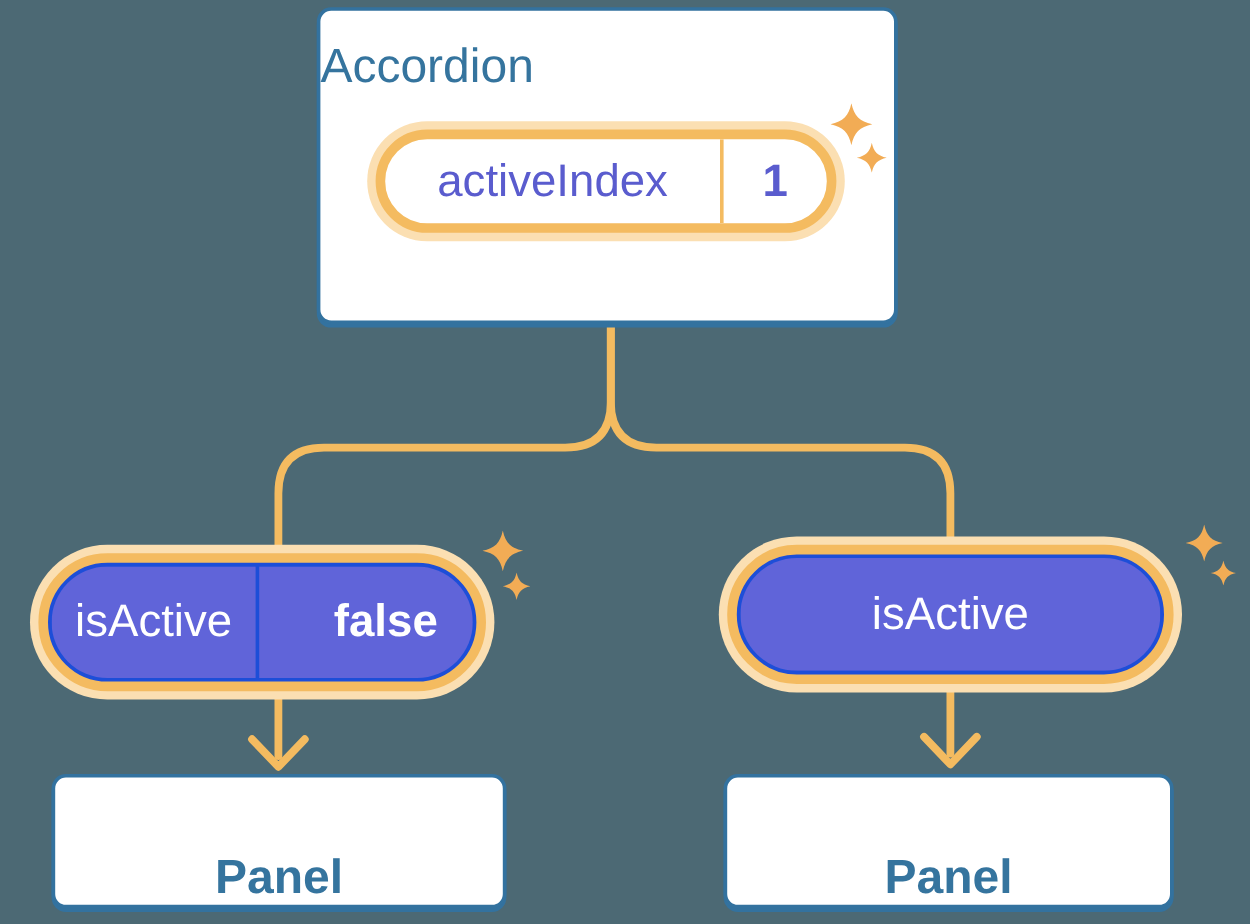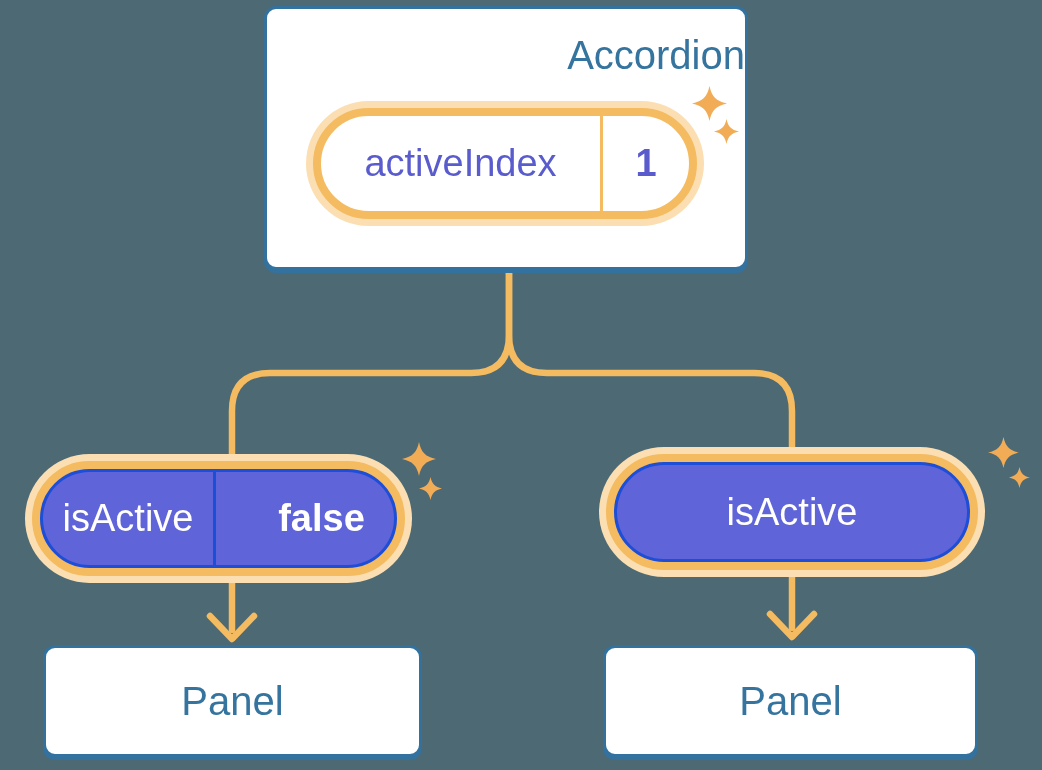--- a/index.html
+++ b/index.html
@@ -36,42 +36,42 @@
     box-sizing: border-box;
     background: var(--card_bg, #FFFFFF);
     border: 3px solid var(--blue_border, #33729F);
     border-radius: 12px;
     box-shadow: 0 3px 0 var(--blue_border, #33729F);
     z-index: 1;
   }
   #accordion-card { left: 264px; top: 6px; width: 484px; height: 264px; }
   .card-title {
     margin-top: 24px;
-    text-align: right;
+    text-align: left;
     font-size: 40px;
     font-weight: 500;
     color: var(--blue, #35749E);
   }
 
   .panel {
     display: flex;
-    align-items: center;
+    align-items: flex-end;
     justify-content: center;
     font-size: 40px;
-    font-weight: 400;
+    font-weight: 700;
     color: var(--blue, #35749E);
   }
   #left-panel  { left: 43px;  top: 645px; width: 379px; height: 112px; }
   #right-panel { left: 603px; top: 645px; width: 375px; height: 112px; }
 
   
   .state-pill {
     position: absolute;
     left: 46px; top: 99px;
-    width: 384px; height: 111px;
+    width: 384px; height: 86px;
     box-sizing: border-box;
     background: #fff;
     border: 8px solid var(--orange, #F4BB60);
     border-radius: 999px;
     box-shadow: 0 0 0 7px var(--orange_glow, #FBDFB2);
     display: flex;
     align-items: stretch;
     overflow: hidden;
     z-index: 2;
   }

